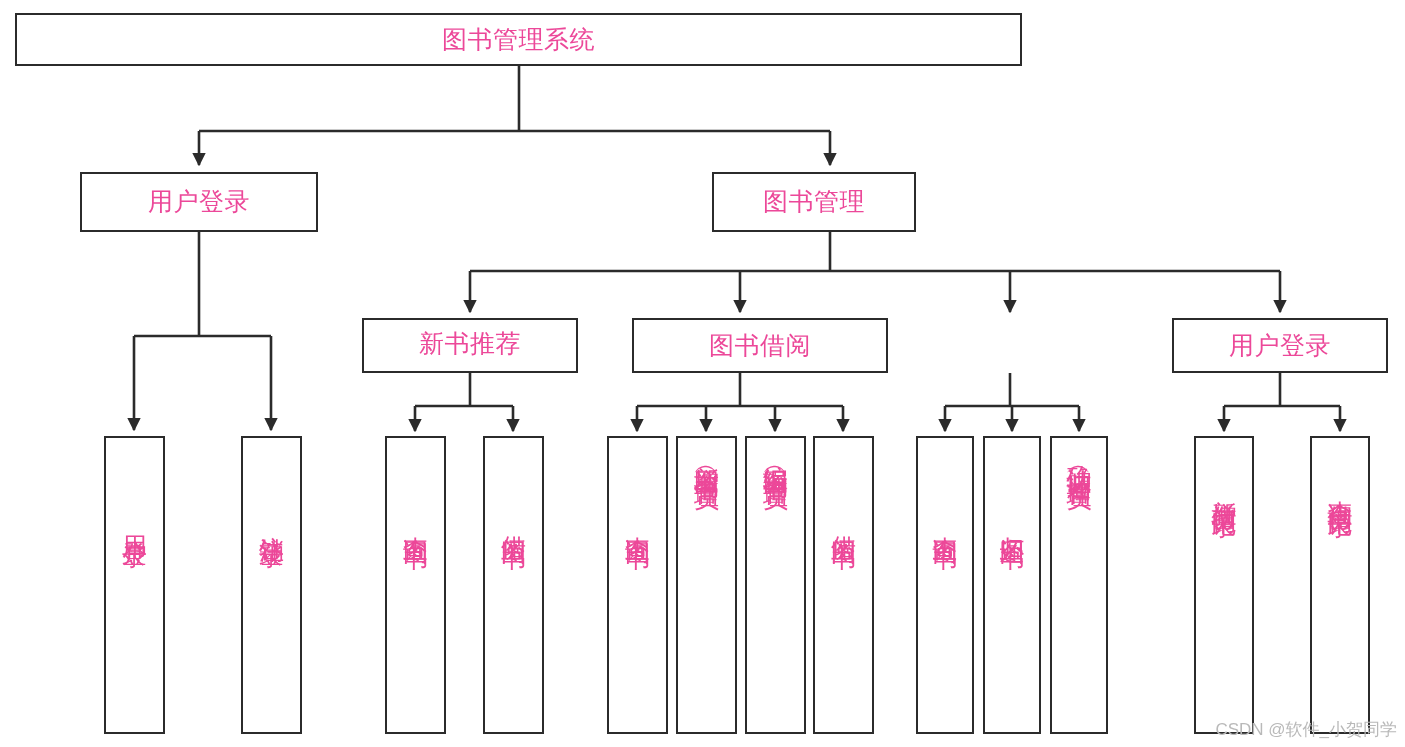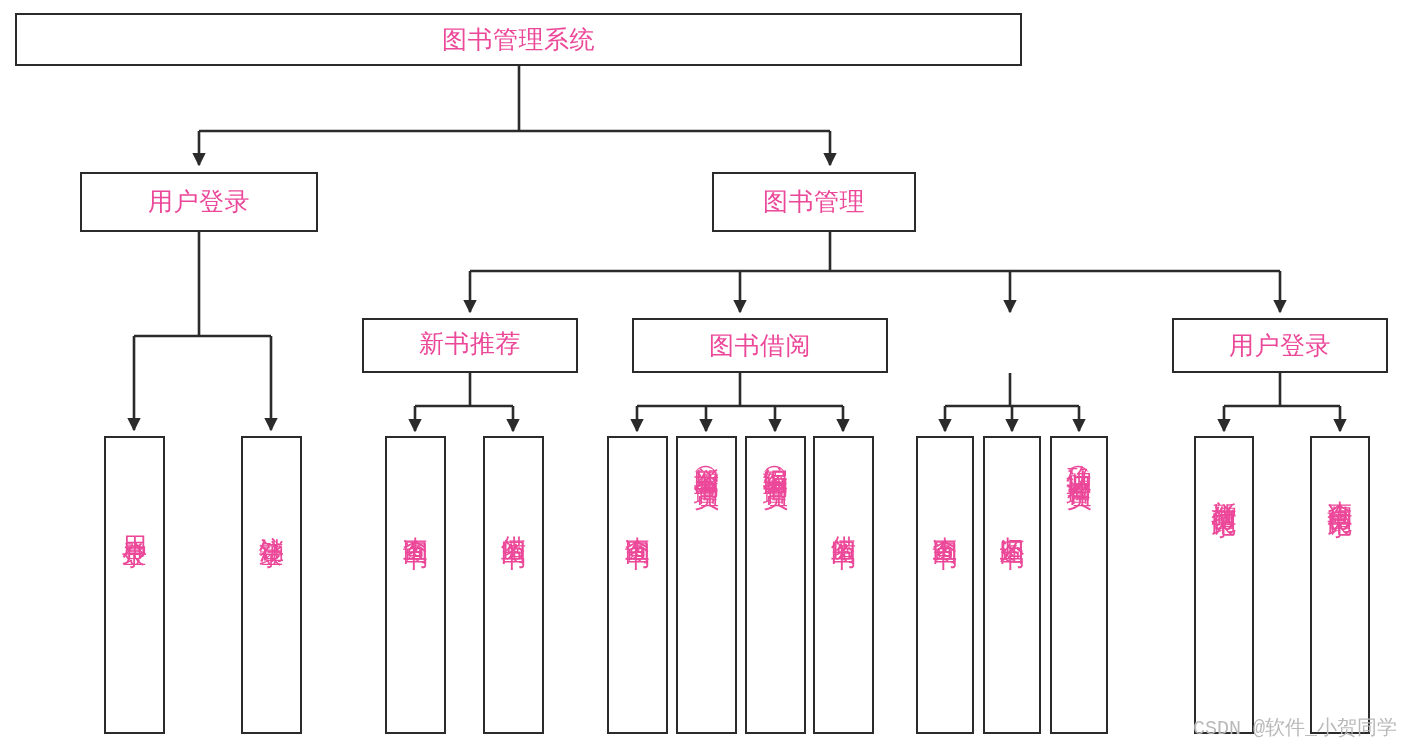--- a/index.html
+++ b/index.html
@@ -63,25 +63,25 @@
     font-size: 25px;
     line-height: 1.0;
     letter-spacing: 3px;
     white-space: nowrap;
     text-align: left;
   }
   .watermark {
     position: absolute;
     right: 8px;
     bottom: 6px;
-    font-size: 20px;
+    font-size: 17px;
     color: #b9b9b9;
     z-index: 5;
     white-space: nowrap;
-    font-family: Liberation Mono, monospace;
+    font-family: Liberation Sans, sans-serif;
   }
 </style>
 </head>
 <body>
 
 <div id="diagram-root">
 
   <svg id="edges-layer" viewBox="0 0 1405 747" width="1405" height="747" xmlns="http://www.w3.org/2000/svg">
     <defs>
       <marker id="arrow" viewBox="0 0 10 10" refX="9" refY="5" markerWidth="5.2" markerHeight="5.2" orient="auto-start-reverse">

